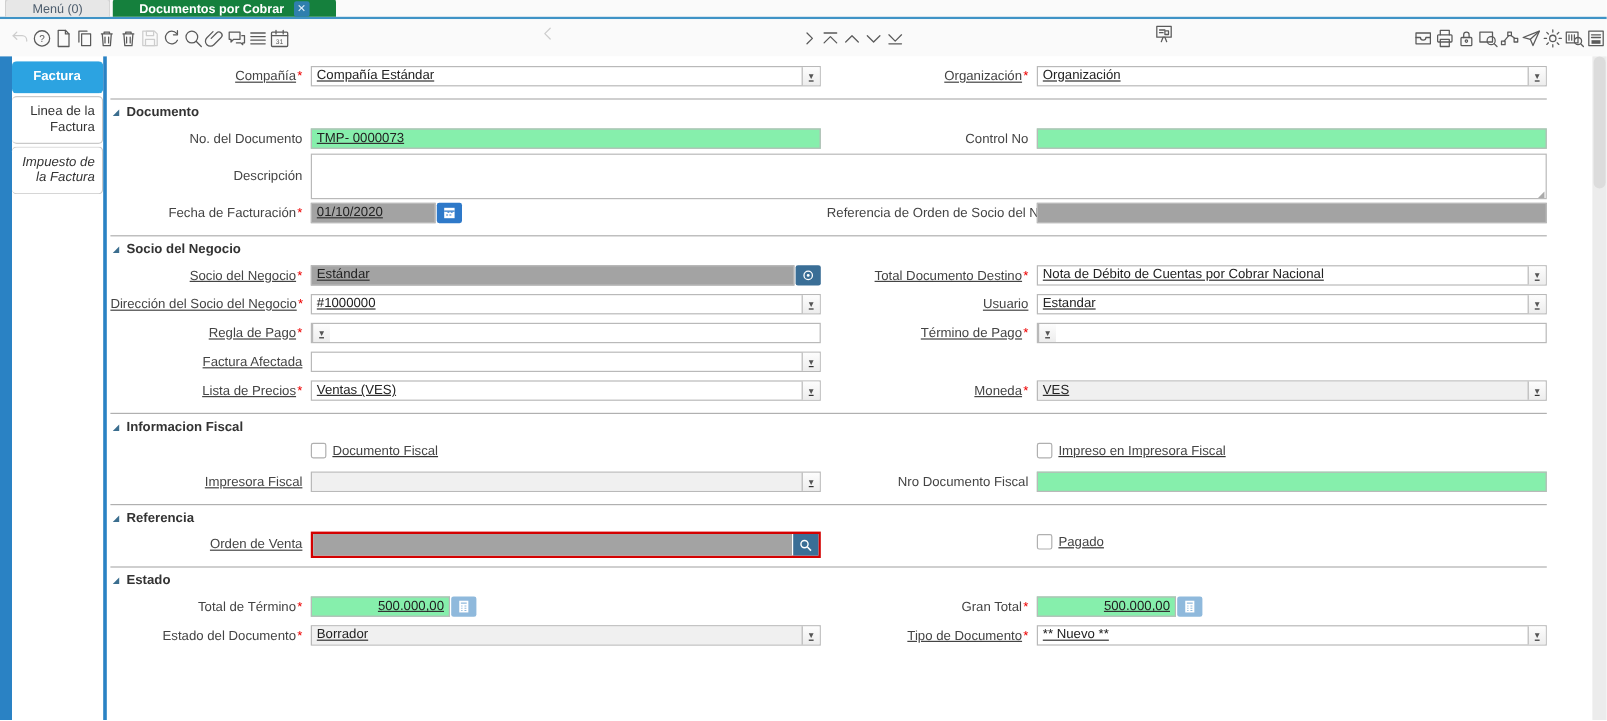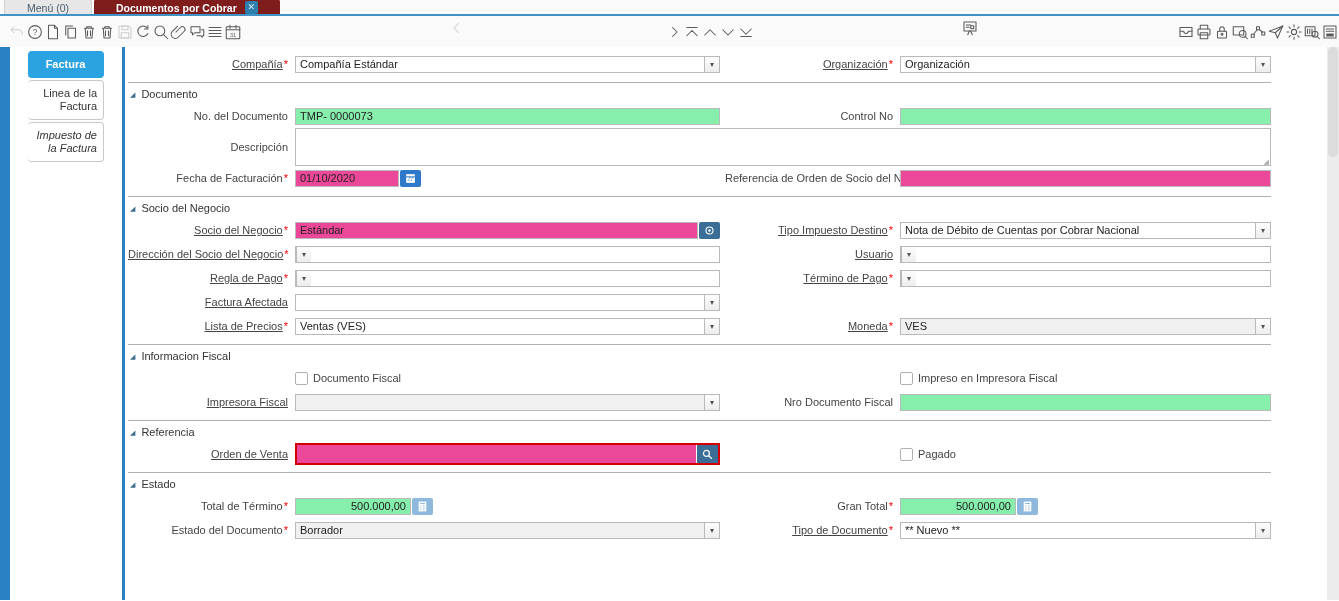--- a/index.html
+++ b/index.html
@@ -5,58 +5,58 @@
   * { margin:0; padding:0; box-sizing:border-box; }
   html,body { width:1339px; height:601px; overflow:hidden; background:#fff;
     font-family:"Liberation Sans", sans-serif; font-size:11px; color:#333; }
 
   
   .tabbar { height:16px; background:#fafafa; display:flex; align-items:flex-end;
     border-bottom:2px solid #3f93c6; padding-left:4px; }
   .wtab { height:15px; display:flex; align-items:flex-end; padding:0 22px;
     font-size:10.5px; border-radius:3px 3px 0 0; margin-right:2px; cursor:default; }
   .wtab.inactive { background:#e7e7e7; color:#4d5d6d; border:1px solid #d0d0d0; border-bottom:none; }
-  .wtab.active { background:#7f1d1d; color:#fff; font-weight:bold; }
+  .wtab.active { background:#15803d; color:#fff; font-weight:bold; }
   .closex { margin-left:8px; width:13px; height:13px; line-height:12px; text-align:center;
     background:#2f7fae; color:#dfeefa; font-size:9px; border-radius:2px; font-weight:normal; }
 
   
   .toolbar { height:31px; background:#fafafa; display:flex; align-items:center; padding-left:8px; }
   .tbtn { width:27px; height:26px; display:flex; align-items:center; justify-content:center;
     color:#5a5a5a; cursor:pointer; }
   .tbtn svg { width:18px; height:18px; stroke:currentColor; fill:none; stroke-width:1.4;
     stroke-linecap:round; stroke-linejoin:round; }
   .tbtn.dis { color:#cdcdcd; cursor:default; }
   .tbtn.grp { margin-left:8px; }
 
   
-  .main { display:flex; height:553px;gap:18px; }
+  .main { display:flex; height:553px; }
   .strip { width:10px; background:#2a82c4; }
   .side { width:76px; padding-top:4px; }
   .stab { margin:0 0 2px 0; border:1px solid #c9c9c9; border-left:none; border-radius:4px;
     background:#fff; color:#333; text-align:right; padding:6px 6px 6px 4px; line-height:13px;
     cursor:pointer; }
   .stab.active { background:#2ca3e1; border-color:#2ca3e1; color:#fff; font-weight:bold;
     text-align:center; padding:6px 4px; }
   .stab.italic { font-style:italic; }
   .content { flex:1; border-left:3px solid #2a82c4; background:#fff;
     padding:5px 38px 16px 3px; overflow:hidden; }
   .vscroll { width:12px; background:#ececec; position:relative; }
   .vthumb { position:absolute; top:0; left:1px; width:10px; height:110px; background:#dcdcdc; border-radius:5px; }
 
   
   .frow { display:grid; grid-template-columns:162px 425px 170px 1fr; column-gap:5px;
     align-items:center; min-height:24px; }
   .flabel { text-align:right; color:#444; padding-right:2px; white-space:nowrap; }
   .flabel .link { text-decoration:underline; }
   .star { color:#e00; margin-left:1px; }
-  .fcell { display:flex; align-items:center; min-height:18px; }
+  .fcell { display:flex; align-items:flex-start; min-height:18px;text-decoration:underline; }
   .fcell.span3 { grid-column:2 / 5; }
 
-  .inp { height:17px; line-height:15px; border:1px solid #b9b9b9; background:#ec4899;
+  .inp { height:17px; line-height:15px; border:1px solid #b9b9b9; background:#a3a3a3;
     padding:0 4px; color:#222; width:100%; overflow:hidden; white-space:nowrap; }
   .inp.dis { background:#86efac; }
   .inp.amt { width:116px; text-align:right; flex:none; }
   .inp.dateinp { width:104px; flex:none; }
 
   .tarea { position:relative; height:38px; border:1px solid #b9b9b9; background:#fff; width:100%; }
   .rsz { position:absolute; right:1px; bottom:-1px; font-size:7px; color:#aaa; }
 
   .combo { display:flex; height:17px; border:1px solid #b9b9b9; background:#fff; width:100%;
     cursor:pointer; }
@@ -82,21 +82,21 @@
   .grp.hl .darkbtn { height:18px; border-radius:0; }
 
   .cbwrap { display:flex; align-items:center; gap:5px; }
   .cbox { width:13px; height:13px; border:1px solid #b0b0b0; background:#fff; border-radius:2px; }
   .cblabel { color:#444; }
 
   
   .shead { border-top:1px solid #b0b0b0; margin-top:6px; padding:5px 0 4px 2px;
     display:flex; align-items:center; gap:6px; }
   .tri { color:#3b6e8f; font-size:7px; line-height:7px; }
-  .stitle { font-weight:normal; color:#333;text-align:right; }
+  .stitle { font-weight:bold; color:#333;text-align:right; }
 
   svg.defs { position:absolute; width:0; height:0; }
 </style>
 </head>
 <body>
 
 <svg class="defs" xmlns="http://www.w3.org/2000/svg" xmlns:xlink="http://www.w3.org/1999/xlink">
   <defs>
     <symbol id="i-undo" viewBox="0 0 24 24">
         <path d="M8 5 L4 9 L8 13"></path>
@@ -471,38 +471,40 @@
           <div class="fcell">
             <div class="grp">
               <div class="inp">Estándar</div>
               <div class="sqbtn darkbtn">
                 <svg xmlns="http://www.w3.org/2000/svg" viewBox="0 0 24 24">
                   <use href="#i-bp-mini" xlink:href="#i-bp-mini"></use>
                 </svg>
               </div>
             </div>
           </div>
-          <div class="flabel"><span class="link">Tipo Impuesto Destino</span><span class="star">*</span></div>
+          <div class="flabel"><span class="link">Total Documento Destino</span><span class="star">*</span></div>
           <div class="fcell">
             <div class="combo">
               <span class="cval">Nota de Débito de Cuentas por Cobrar Nacional</span>
               <span class="carrow">▾</span>
             </div>
           </div>
         </div>
         <div class="frow">
           <div class="flabel"><span class="link">Dirección del Socio del Negocio</span><span class="star">*</span></div>
           <div class="fcell">
             <div class="combo">
+              <span class="cval">#1000000</span>
               <span class="carrow">▾</span>
             </div>
           </div>
           <div class="flabel"><span class="link">Usuario</span></div>
           <div class="fcell">
             <div class="combo">
+              <span class="cval">Estandar</span>
               <span class="carrow">▾</span>
             </div>
           </div>
         </div>
         <div class="frow">
           <div class="flabel"><span class="link">Regla de Pago</span><span class="star">*</span></div>
           <div class="fcell">
             <div class="combo">
               <span class="carrow">▾</span>
             </div>

